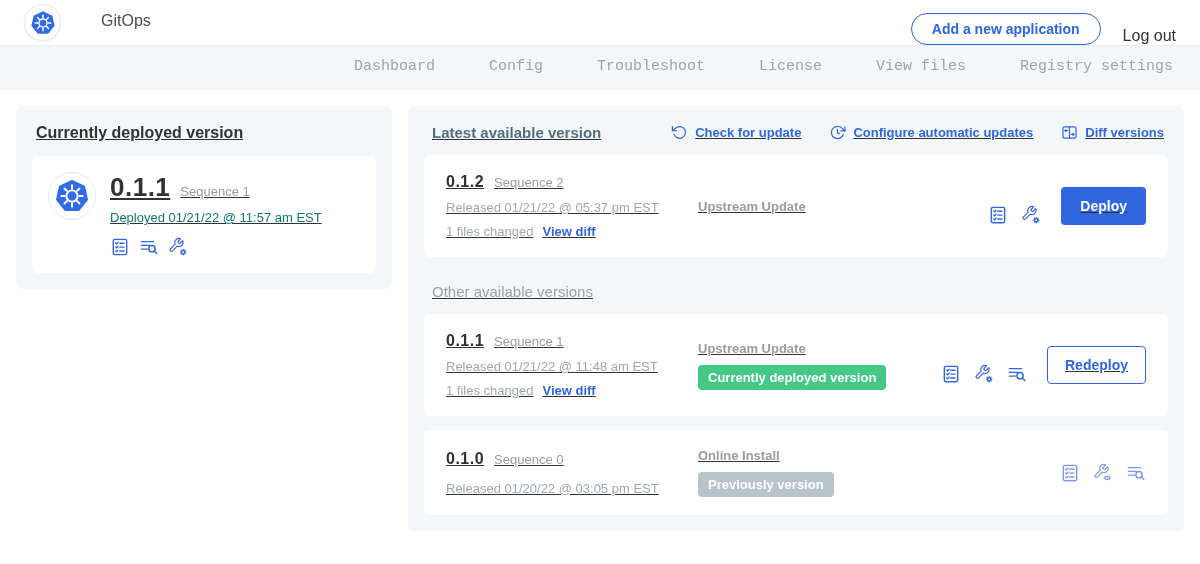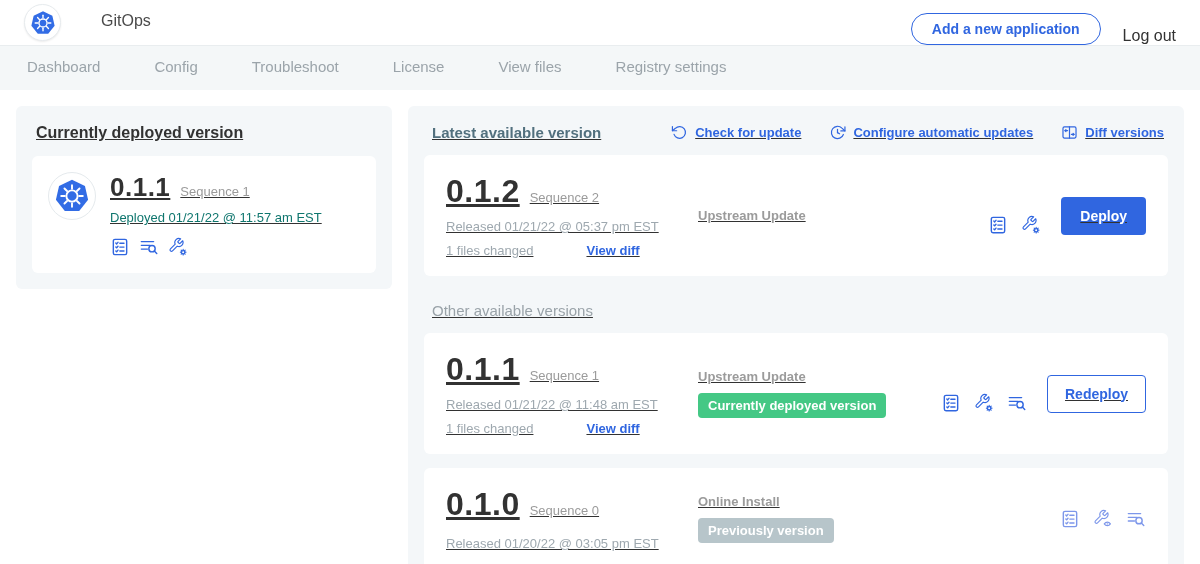--- a/index.html
+++ b/index.html
@@ -38,21 +38,21 @@
     border: 1px solid var(--color-accent, #3066e0); color: var(--color-accent, #3066e0);
     background: #fff; border-radius: 17px; height: 32px; padding: 0 20px;
     font-size: 14px; font-weight: 700; cursor: pointer;
     font-family: "Liberation Sans", sans-serif;
   }
   .logout { font-size: 16px; color: #323232; cursor: pointer; }
 
   
   .subnav {
     height: 45px; background: #f4f7f8; border-top: 1px solid #e9edef;
-    display: flex; justify-content: flex-start; align-items: stretch;
+    display: flex; justify-content: flex-end; align-items: stretch; font-family: Liberation Mono, monospace;
   }
   .subnav-item {
     display: flex; align-items: center; padding: 0 27px; font-size: 15px;
     color: #9ba4aa; cursor: pointer; border-bottom: 3px solid transparent;
   }
   .subnav-item.active { color: #323232; font-weight: 700;
     border-bottom-color: var(--color-accent, #3066e0); }
 
   
   .main { display: flex; gap: 16px; padding: 16px; align-items: flex-start; }
@@ -84,24 +84,24 @@
   .latest-title { font-size: 15px; font-weight: 600; color: #52707e; }
   .latest-actions { display: flex; align-items: center; gap: 28px; }
   .action-link { display: flex; align-items: center; gap: 7px; font-size: 13px; font-weight: 700;
     color: var(--color-accent, #3066e0); cursor: pointer; }
 
   .version-row {
     background: #fff; border-radius: 6px; padding: 18px 22px; margin-top: 14px;
     display: flex; align-items: center;
   }
   .row-info { width: 252px; flex: none; }
-  .version-mid { font-size: 32px; font-weight: 800; color: #323232; letter-spacing: .5px; }
+  .version-mid { font-size: 16px; font-weight: 800; color: #323232; letter-spacing: .5px; }
   .released { font-size: 13px; color: #9ea8af; margin-top: 9px; }
   .files-line { font-size: 13px; color: #9ea8af; margin-top: 9px; display: flex; gap: 9px; }
-  .view-diff { color: var(--color-accent, #3066e0); font-weight: 700; cursor: pointer; margin-left: 44px; }
+  .view-diff { color: var(--color-accent, #3066e0); font-weight: 700; cursor: pointer; }
   .row-middle { flex: 1; padding-right: 10px; }
   .source-label { font-size: 13px; font-weight: 700; color: #9b9b9b; }
   .badge {
     display: inline-block; margin-top: 9px; padding: 5px 10px; border-radius: 4px;
     color: #fff; font-size: 13px; font-weight: 700;
   }
   .badge.green { background: var(--color-badge_green, #44c885); }
   .badge.gray { background: var(--color-badge_gray, #b7c5ca); }
   .row-actions { display: flex; align-items: flex-end; gap: 13px;
     color: var(--color-accent, #3066e0); }

